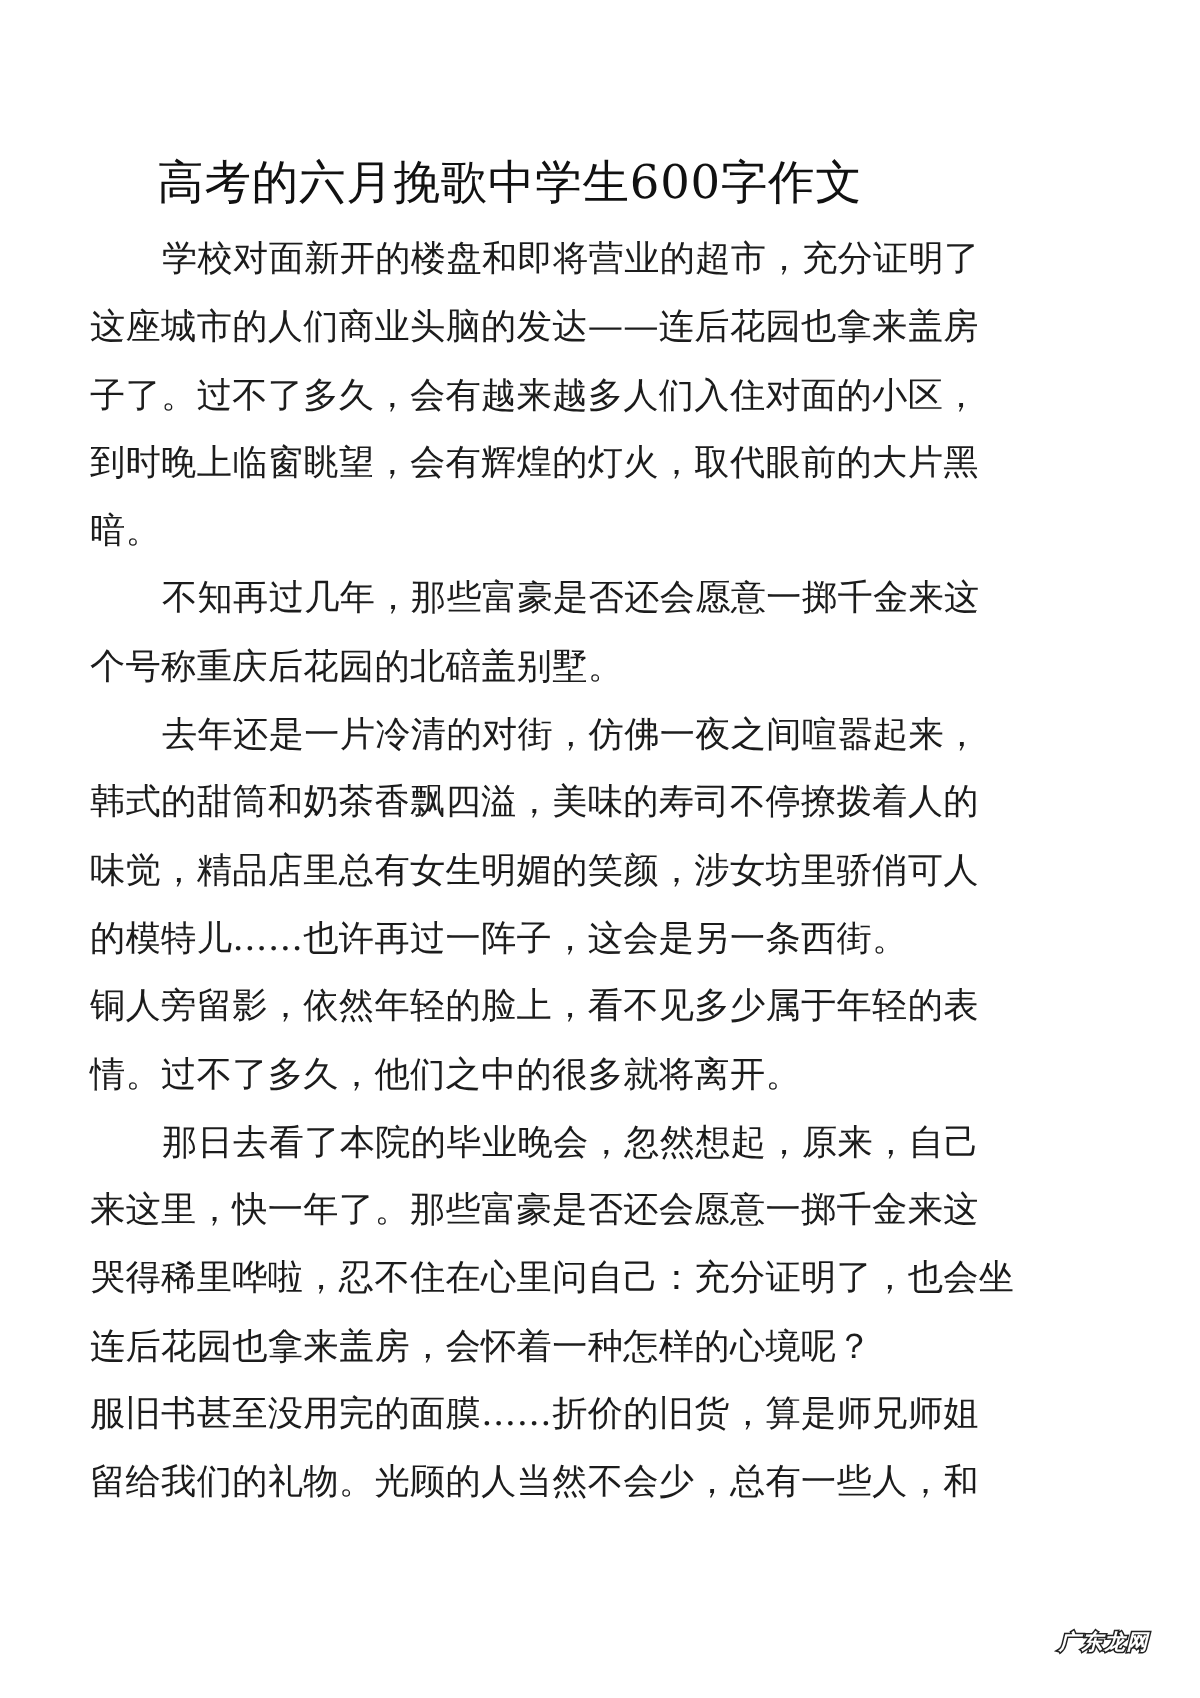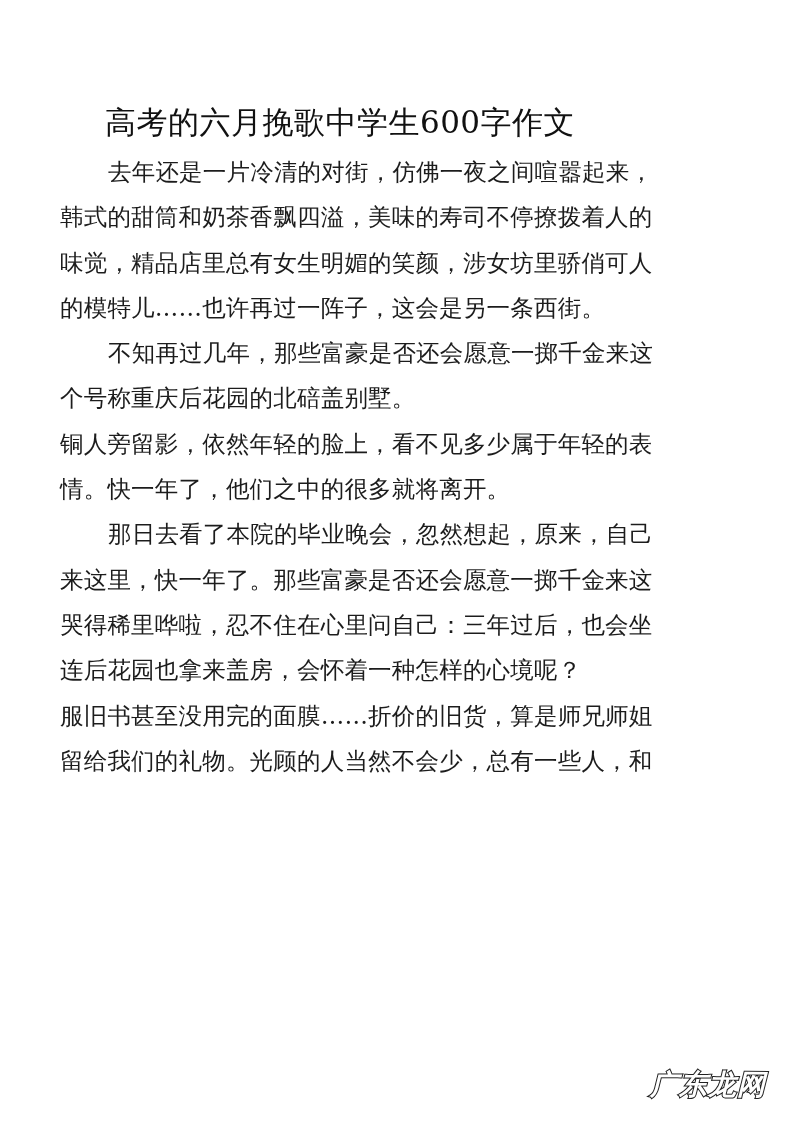--- a/index.html
+++ b/index.html
@@ -47,60 +47,67 @@
       letter-spacing: 0.2px;
     }
     .line.indent {
       padding-left: 48px;
     }
     .watermark {
       position: absolute;
       right: 34px;
       bottom: 28px;
       font-family: "DejaVu Sans", "Liberation Sans", sans-serif;
-      font-size: 28px;
+      font-size: 14px;
       font-weight: bold;
       font-style: italic;
       color: #ffffff;
       letter-spacing: 1px;
       -webkit-text-stroke: 2px #222222;
       paint-order: stroke fill;
       text-shadow: 0 0 1px #222;
     }
   </style>
 </head>
 <body>
 
 <div class="page">
   <div class="title">高考的六月挽歌中学生600字作文</div>
 
   <div class="body-text">
 
+    <div>
+      <div class="line indent">学校对面新开的楼盘和即将营业的超市，充分证明了</div>
+      <div class="line">这座城市的人们商业头脑的发达——连后花园也拿来盖房</div>
+      <div class="line">子了。过不了多久，会有越来越多人们入住对面的小区，</div>
+      <div class="line">到时晚上临窗眺望，会有辉煌的灯火，取代眼前的大片黑</div>
+      <div class="line">暗。</div>
+    </div>
+
+    <div>
+      <div class="line indent">不知再过几年，那些富豪是否还会愿意一掷千金来这</div>
+      <div class="line">个号称重庆后花园的北碚盖别墅。</div>
+    </div>
 
     <div>
       <div class="line indent">去年还是一片冷清的对街，仿佛一夜之间喧嚣起来，</div>
       <div class="line">韩式的甜筒和奶茶香飘四溢，美味的寿司不停撩拨着人的</div>
       <div class="line">味觉，精品店里总有女生明媚的笑颜，涉女坊里骄俏可人</div>
       <div class="line">的模特儿……也许再过一阵子，这会是另一条西街。</div>
     </div>
 
     <div>
-      <div class="line indent">不知再过几年，那些富豪是否还会愿意一掷千金来这</div>
-      <div class="line">个号称重庆后花园的北碚盖别墅。</div>
-    </div>
-
-    <div>
       <div class="line">铜人旁留影，依然年轻的脸上，看不见多少属于年轻的表</div>
-      <div class="line">情。快一年了，他们之中的很多就将离开。</div>
+      <div class="line">情。过不了多久，他们之中的很多就将离开。</div>
     </div>
 
     <div>
       <div class="line indent">那日去看了本院的毕业晚会，忽然想起，原来，自己</div>
       <div class="line">来这里，快一年了。那些富豪是否还会愿意一掷千金来这</div>
-      <div class="line">哭得稀里哗啦，忍不住在心里问自己：三年过后，也会坐</div>
+      <div class="line">哭得稀里哗啦，忍不住在心里问自己：充分证明了，也会坐</div>
       <div class="line">连后花园也拿来盖房，会怀着一种怎样的心境呢？</div>
     </div>
 
     <div>
       <div class="line">服旧书甚至没用完的面膜……折价的旧货，算是师兄师姐</div>
       <div class="line">留给我们的礼物。光顾的人当然不会少，总有一些人，和</div>
     </div>
   </div>
 
   <div class="watermark">广东龙网</div>

